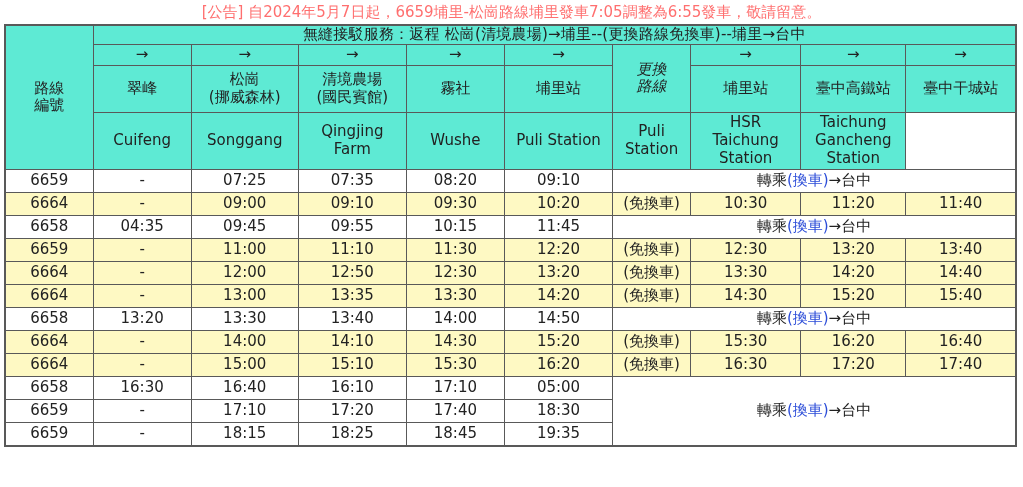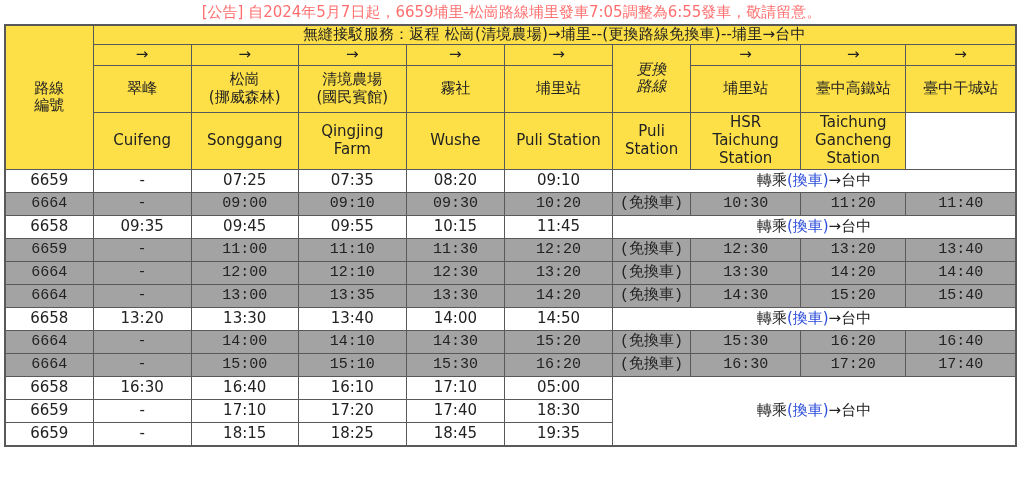--- a/index.html
+++ b/index.html
@@ -40,21 +40,21 @@
     border: 1px solid #595959;
     text-align: center;
     vertical-align: middle;
     font-size: 15px;
     color: #222222;
     padding: 0 1px;
     line-height: 1.18;
   }
   
   td.hd {
-    background: #fde047;
+    background: #5eead4;
     font-size: 15.5px;
   }
   td.hd-title {
     font-size: 15.5px;
     letter-spacing: 0.2px;
   }
   td.hd-arrow {
     height: 20px;
     font-size: 14px;
   }
@@ -65,21 +65,21 @@
   td.hd-en {
     height: 56px;
     font-size: 16px;
   }
   td.hd-change {
     font-size: 15.5px;
     font-style: italic;
   }
   
   tr.r-white td { background: #ffffff; }
-  tr.r-grey  td { background: #a3a3a3; font-family: Liberation Mono, monospace; }
+  tr.r-grey  td { background: #fef9c3; }
   td.data {
     height: 22px;
     font-size: 16px;
   }
   td.dash-blue { color: #2b4cd8; }
   .xfer-blue { color: #2b4cd8; }
   td.xfer {
     font-size: 15.5px;
     border-radius: 11px;
   }
@@ -227,21 +227,21 @@
           <td class="data ">09:10</td>
           <td class="data ">09:30</td>
           <td class="data ">10:20</td>
           <td class="data nochange">(免換車)</td>
           <td class="data ">10:30</td>
           <td class="data ">11:20</td>
           <td class="data ">11:40</td>
         </tr>
         <tr class="r-white">
           <td class="data ">6658</td>
-          <td class="data ">09:35</td>
+          <td class="data ">04:35</td>
           <td class="data ">09:45</td>
           <td class="data ">09:55</td>
           <td class="data ">10:15</td>
           <td class="data ">11:45</td>
           <td class="data xfer" colspan="4"><span>轉乘</span><span class="xfer-blue">(換車)</span><span>→台中</span></td>
         </tr>
         <tr class="r-grey">
           <td class="data ">6659</td>
           <td class="data dash-blue">-</td>
           <td class="data ">11:00</td>
@@ -250,21 +250,21 @@
           <td class="data ">12:20</td>
           <td class="data nochange">(免換車)</td>
           <td class="data ">12:30</td>
           <td class="data ">13:20</td>
           <td class="data ">13:40</td>
         </tr>
         <tr class="r-grey">
           <td class="data ">6664</td>
           <td class="data ">-</td>
           <td class="data ">12:00</td>
-          <td class="data ">12:10</td>
+          <td class="data ">12:50</td>
           <td class="data ">12:30</td>
           <td class="data ">13:20</td>
           <td class="data nochange">(免換車)</td>
           <td class="data ">13:30</td>
           <td class="data ">14:20</td>
           <td class="data ">14:40</td>
         </tr>
         <tr class="r-grey">
           <td class="data ">6664</td>
           <td class="data ">-</td>

